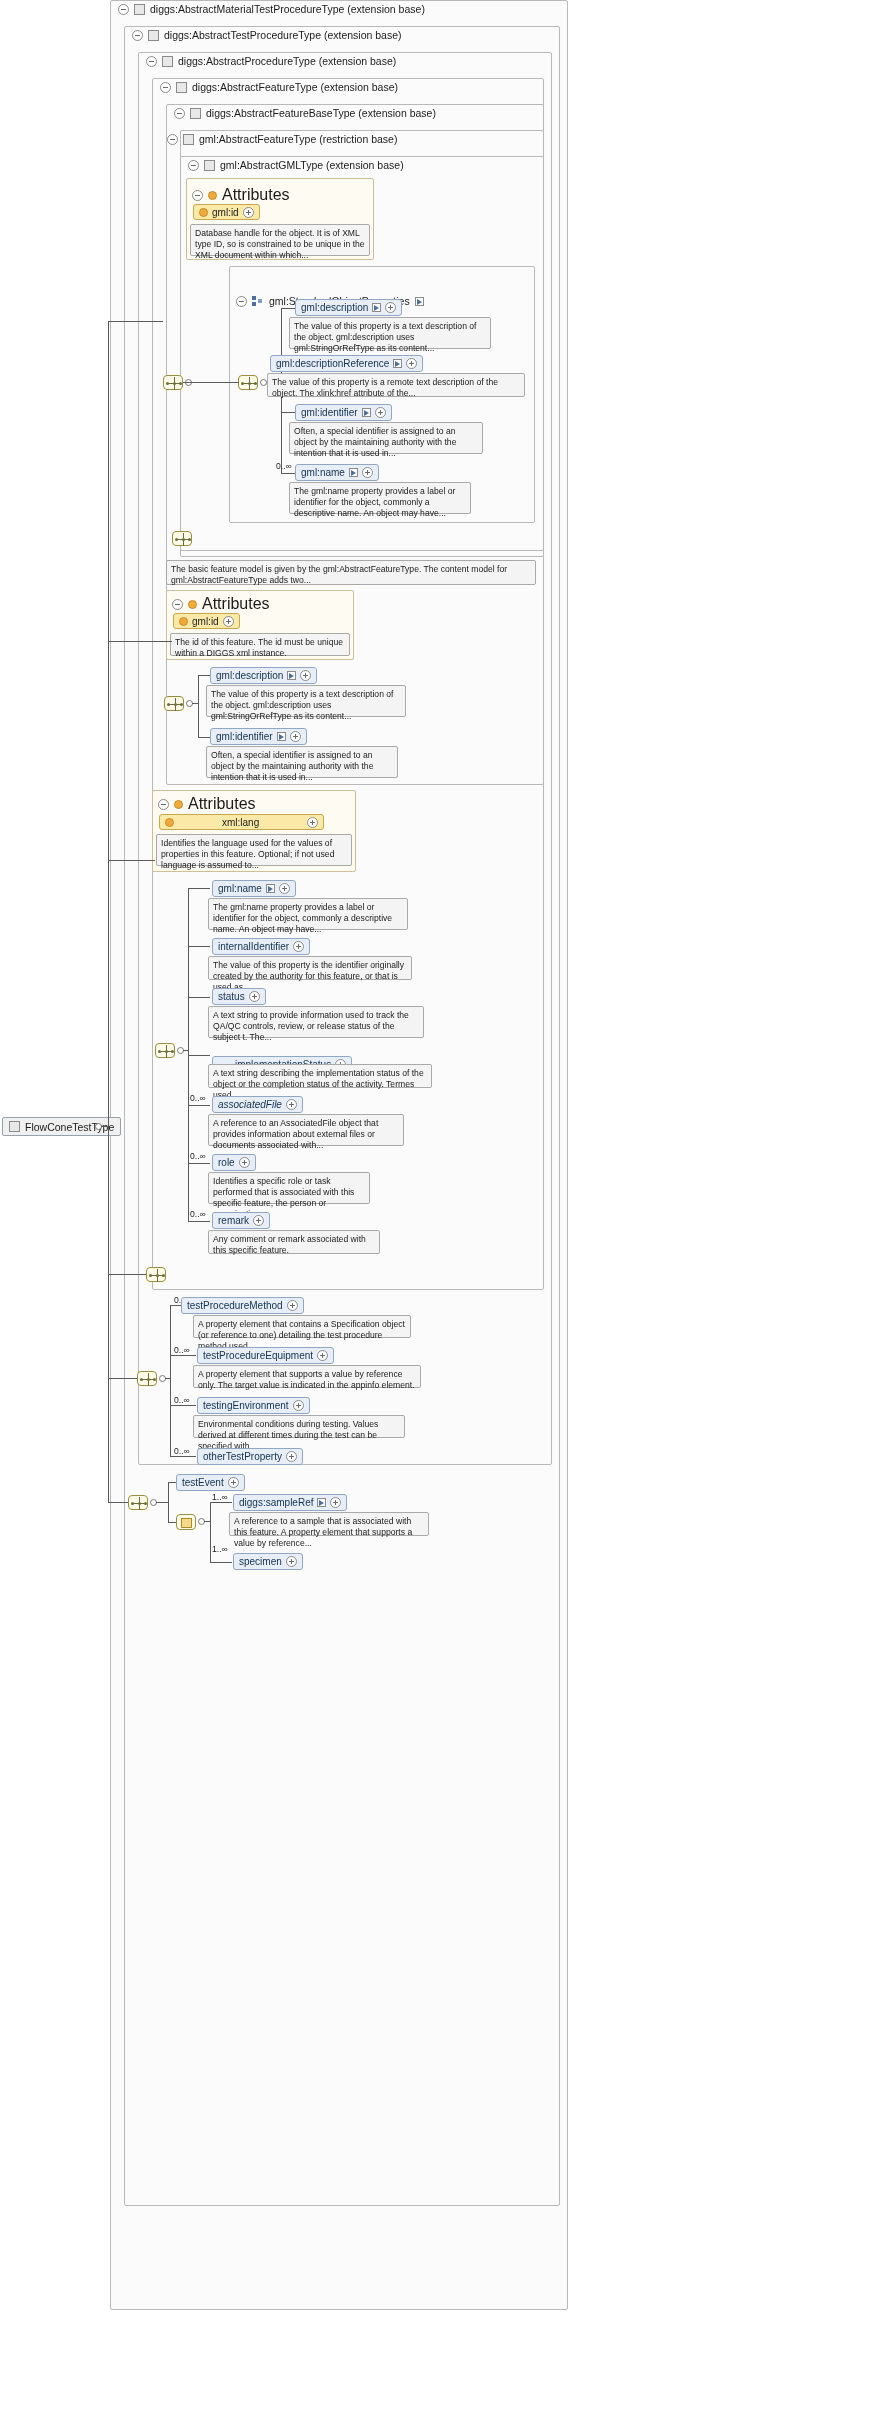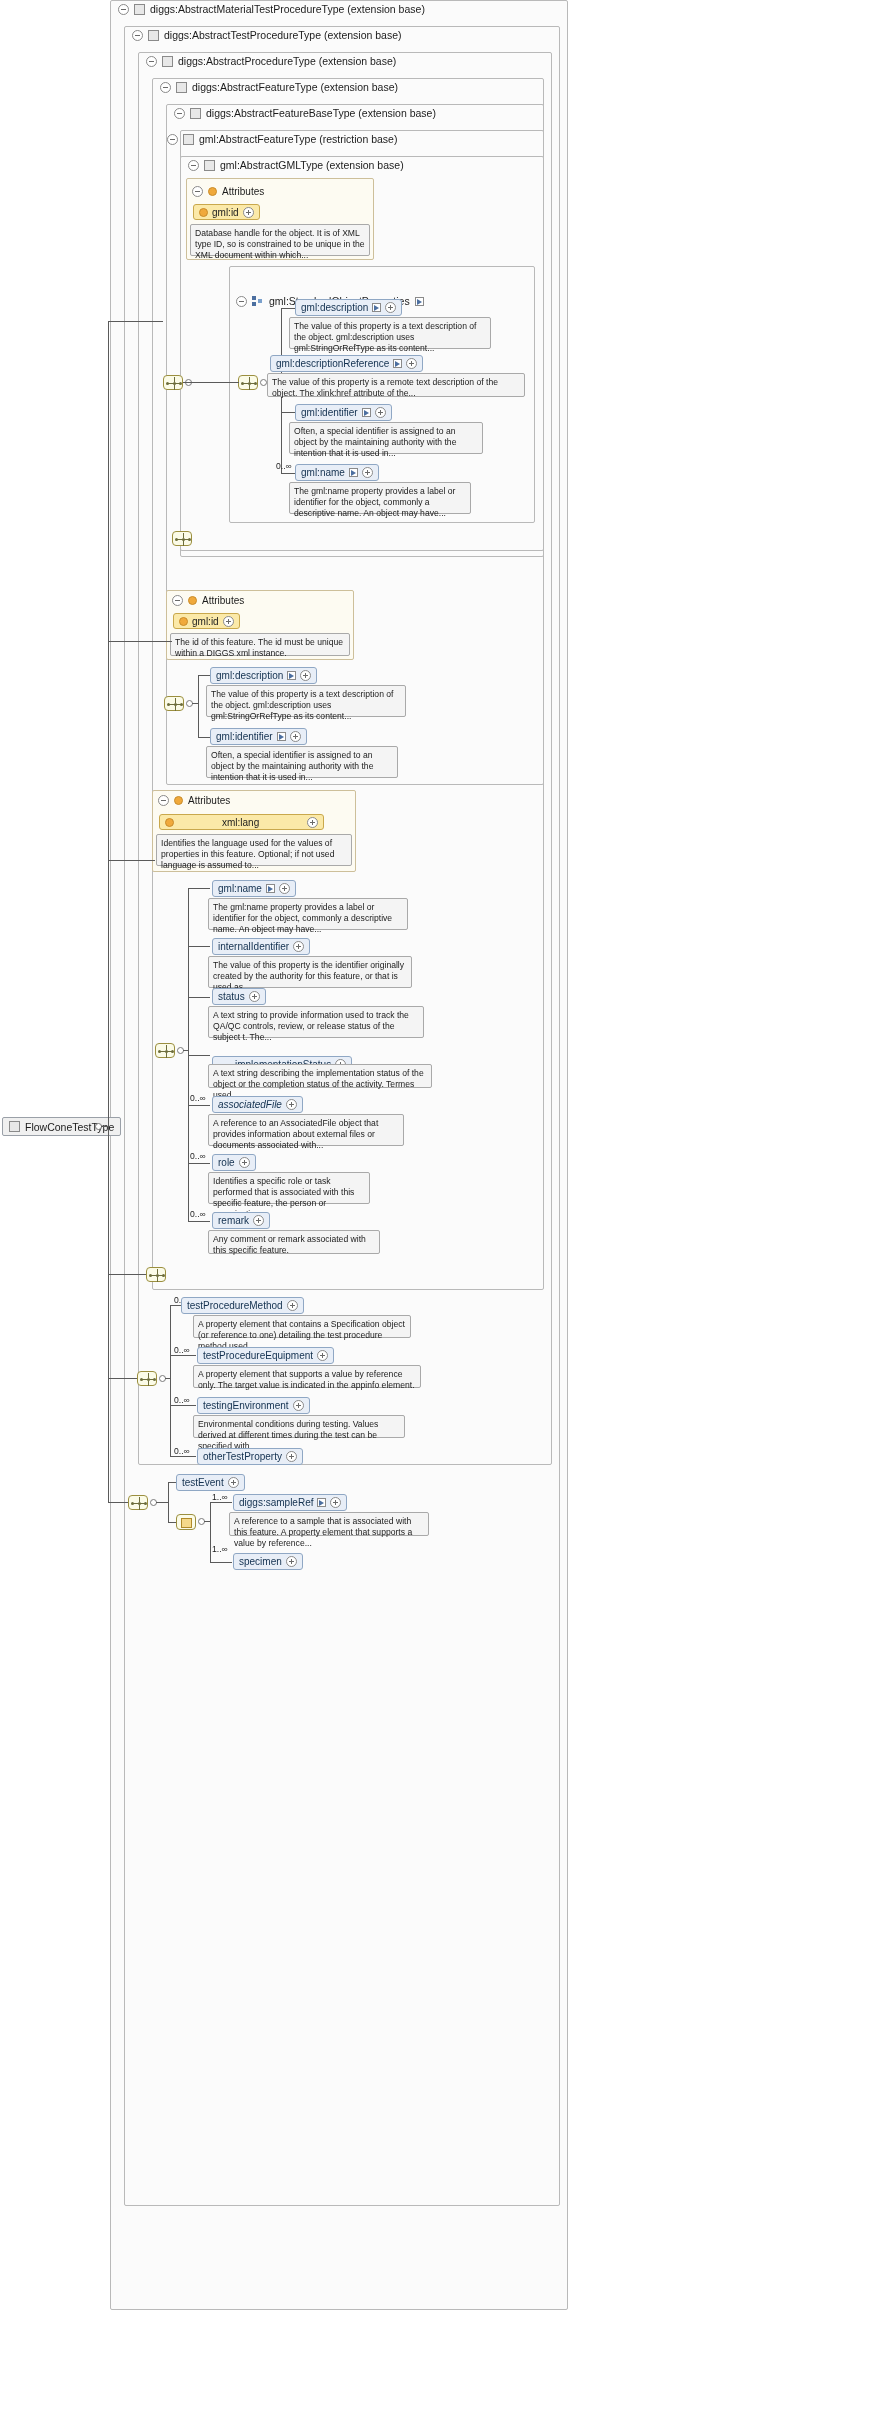--- a/index.html
+++ b/index.html
@@ -81,21 +81,21 @@
     position: absolute;
     border: 1px solid #cdbf9a;
     background: #fdfbf2;
     border-radius: 2px;
   }
   .attr-hdr {
     position: absolute;
     display: flex;
     align-items: center;
     gap: 5px;
-    font-size: 10px;
+    font-size: 16px;
     color: #1b1b1b;
   }
   .dot-orange {
     width: 9px; height: 9px; border-radius: 50%;
     background: #f0a93b; border: 1px solid #c98c2a;
     display: inline-block; flex: 0 0 auto;
   }
   .attr-pill {
     position: absolute;
     display: flex;
@@ -393,20 +393,21 @@
   <div class="doc-box" style="left:289px; top:482px; width:182px; height:32px;">The gml:name property provides a label or identifier for the object, commonly a descriptive name. An object may have...</div>
 
   <div class="seq" style="left:172px; top:531px;">
     <span class="d d1"></span>
       <span class="d d2"></span>
       <span class="d d3"></span>
     <span class="s1"></span>
       <span class="s2"></span>
   </div>
 
+  <div class="doc-box" style="left:166px; top:560px; width:370px; height:25px;">The basic feature model is given by the gml:AbstractFeatureType. The content model for gml:AbstractFeatureType adds two...</div>
 
   <div class="attr-box" style="left:166px; top:590px; width:188px; height:70px;"></div>
   <div class="attr-hdr" style="left:172px; top:595px;">
     <span class="minus-circle"></span>
     <span class="dot-orange"></span>
     <span>Attributes</span>
   </div>
   <div class="attr-pill" style="left:173px; top:613px;">
     <span class="dot-orange"></span>
     <span>gml:id</span>
@@ -477,21 +478,21 @@
     <span>gml:name</span>
     <span class="ref-arrow"></span>
     <span class="plus-circle"></span>
   </div>
   <div class="doc-box" style="left:208px; top:898px; width:200px; height:32px;">The gml:name property provides a label or identifier for the object, commonly a descriptive name. An object may have...</div>
 
   <div class="el-pill" style="left:212px; top:938px;">
     <span>internalIdentifier</span>
     <span class="plus-circle"></span>
   </div>
-  <div class="doc-box" style="left:208px; top:956px; width:204px; height:32px;">The value of this property is the identifier originally created by the authority for this feature, or that is used as...</div>
+  <div class="doc-box" style="left:208px; top:956px; width:204px; height:24px;">The value of this property is the identifier originally created by the authority for this feature, or that is used as...</div>
 
   <div class="el-pill" style="left:212px; top:988px;">
     <span>status</span>
     <span class="plus-circle"></span>
   </div>
   <div class="doc-box" style="left:208px; top:1006px; width:216px; height:32px;">A text string to provide information used to track the QA/QC controls, review, or release status of the subject t. The...</div>
 
   <div class="el-pill" style="left:212px; top:1056px;padding-left:22px;">
     <span>implementationStatus</span>
     <span class="plus-circle"></span>

